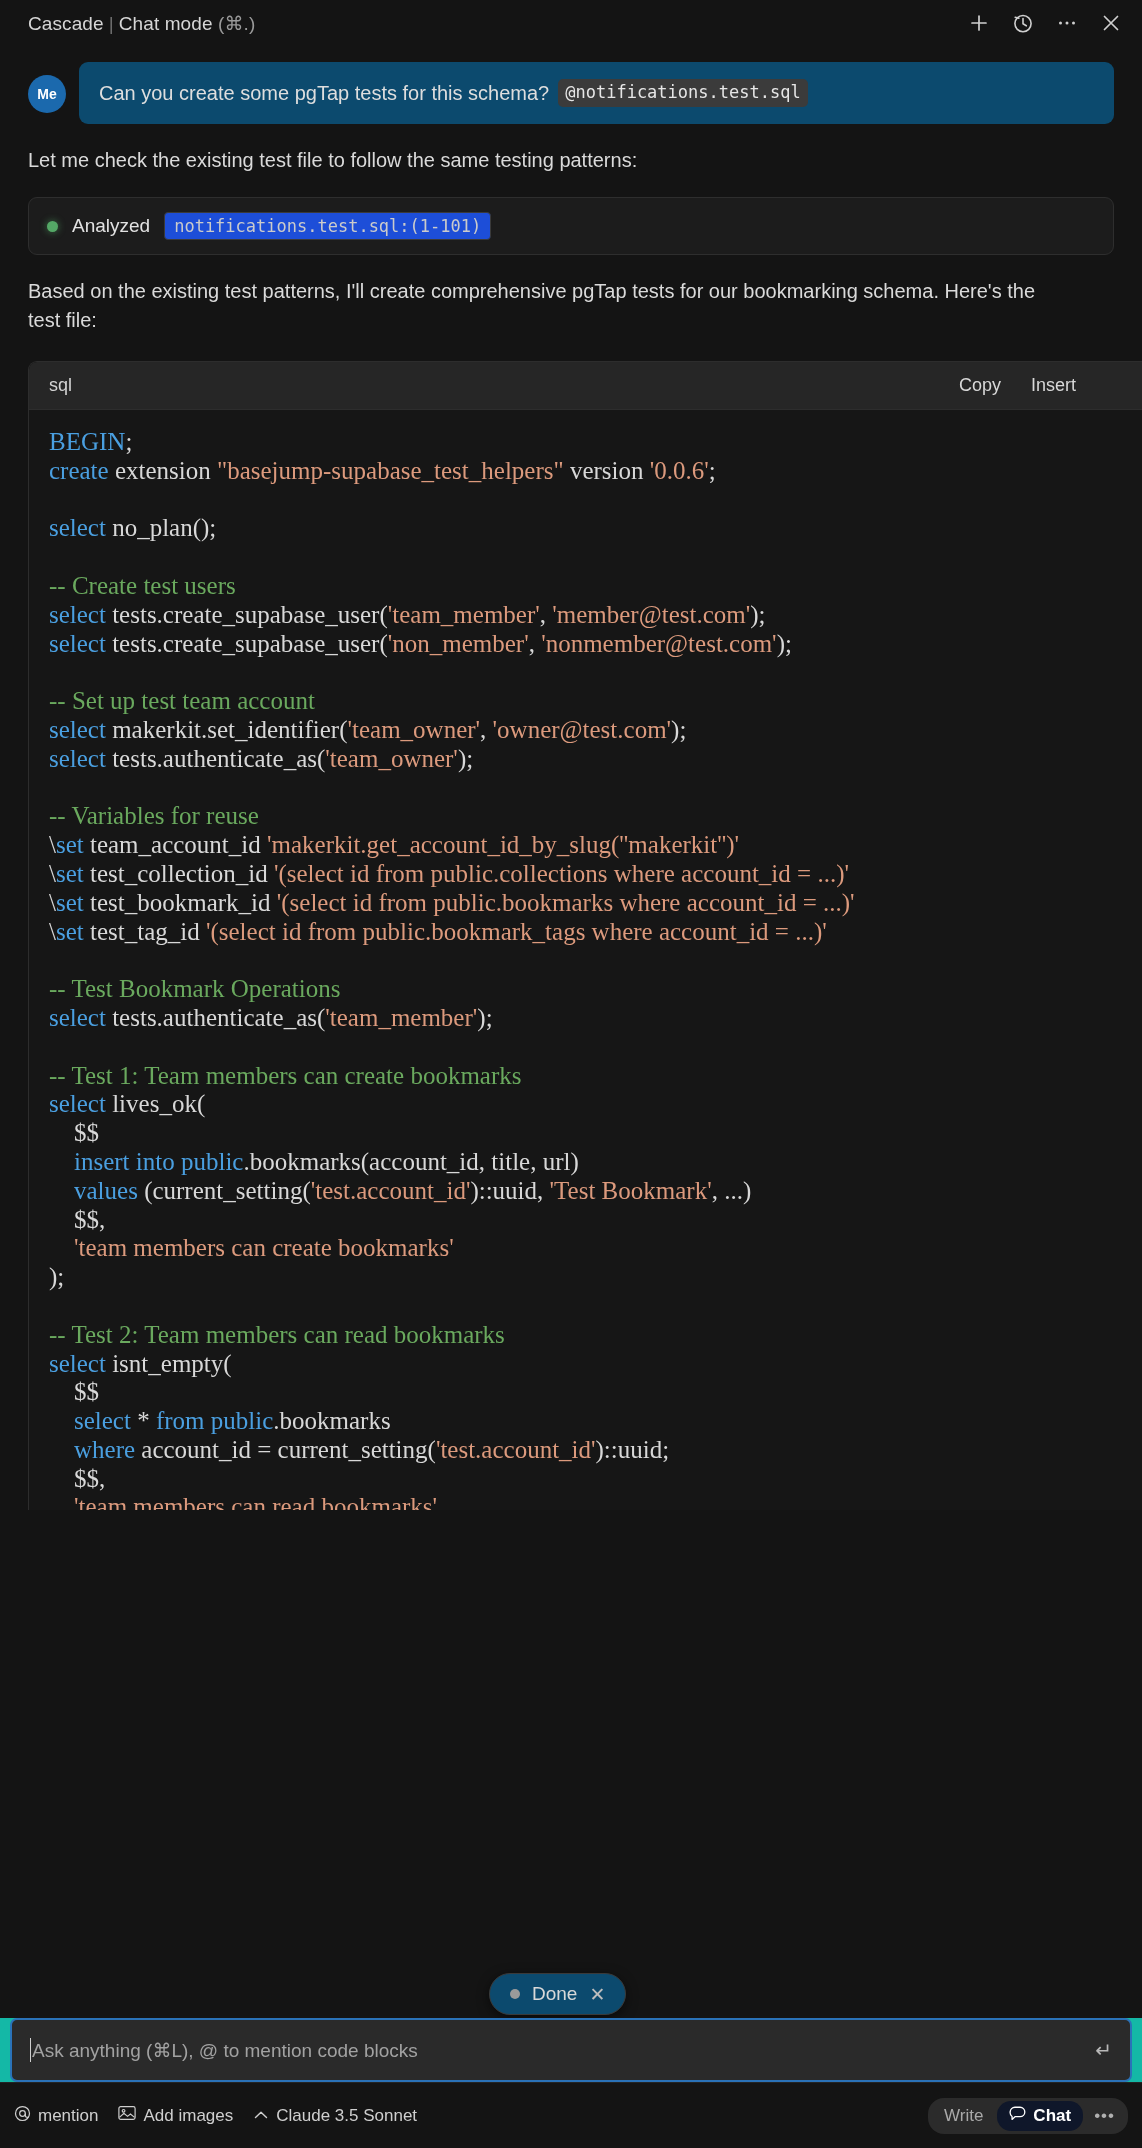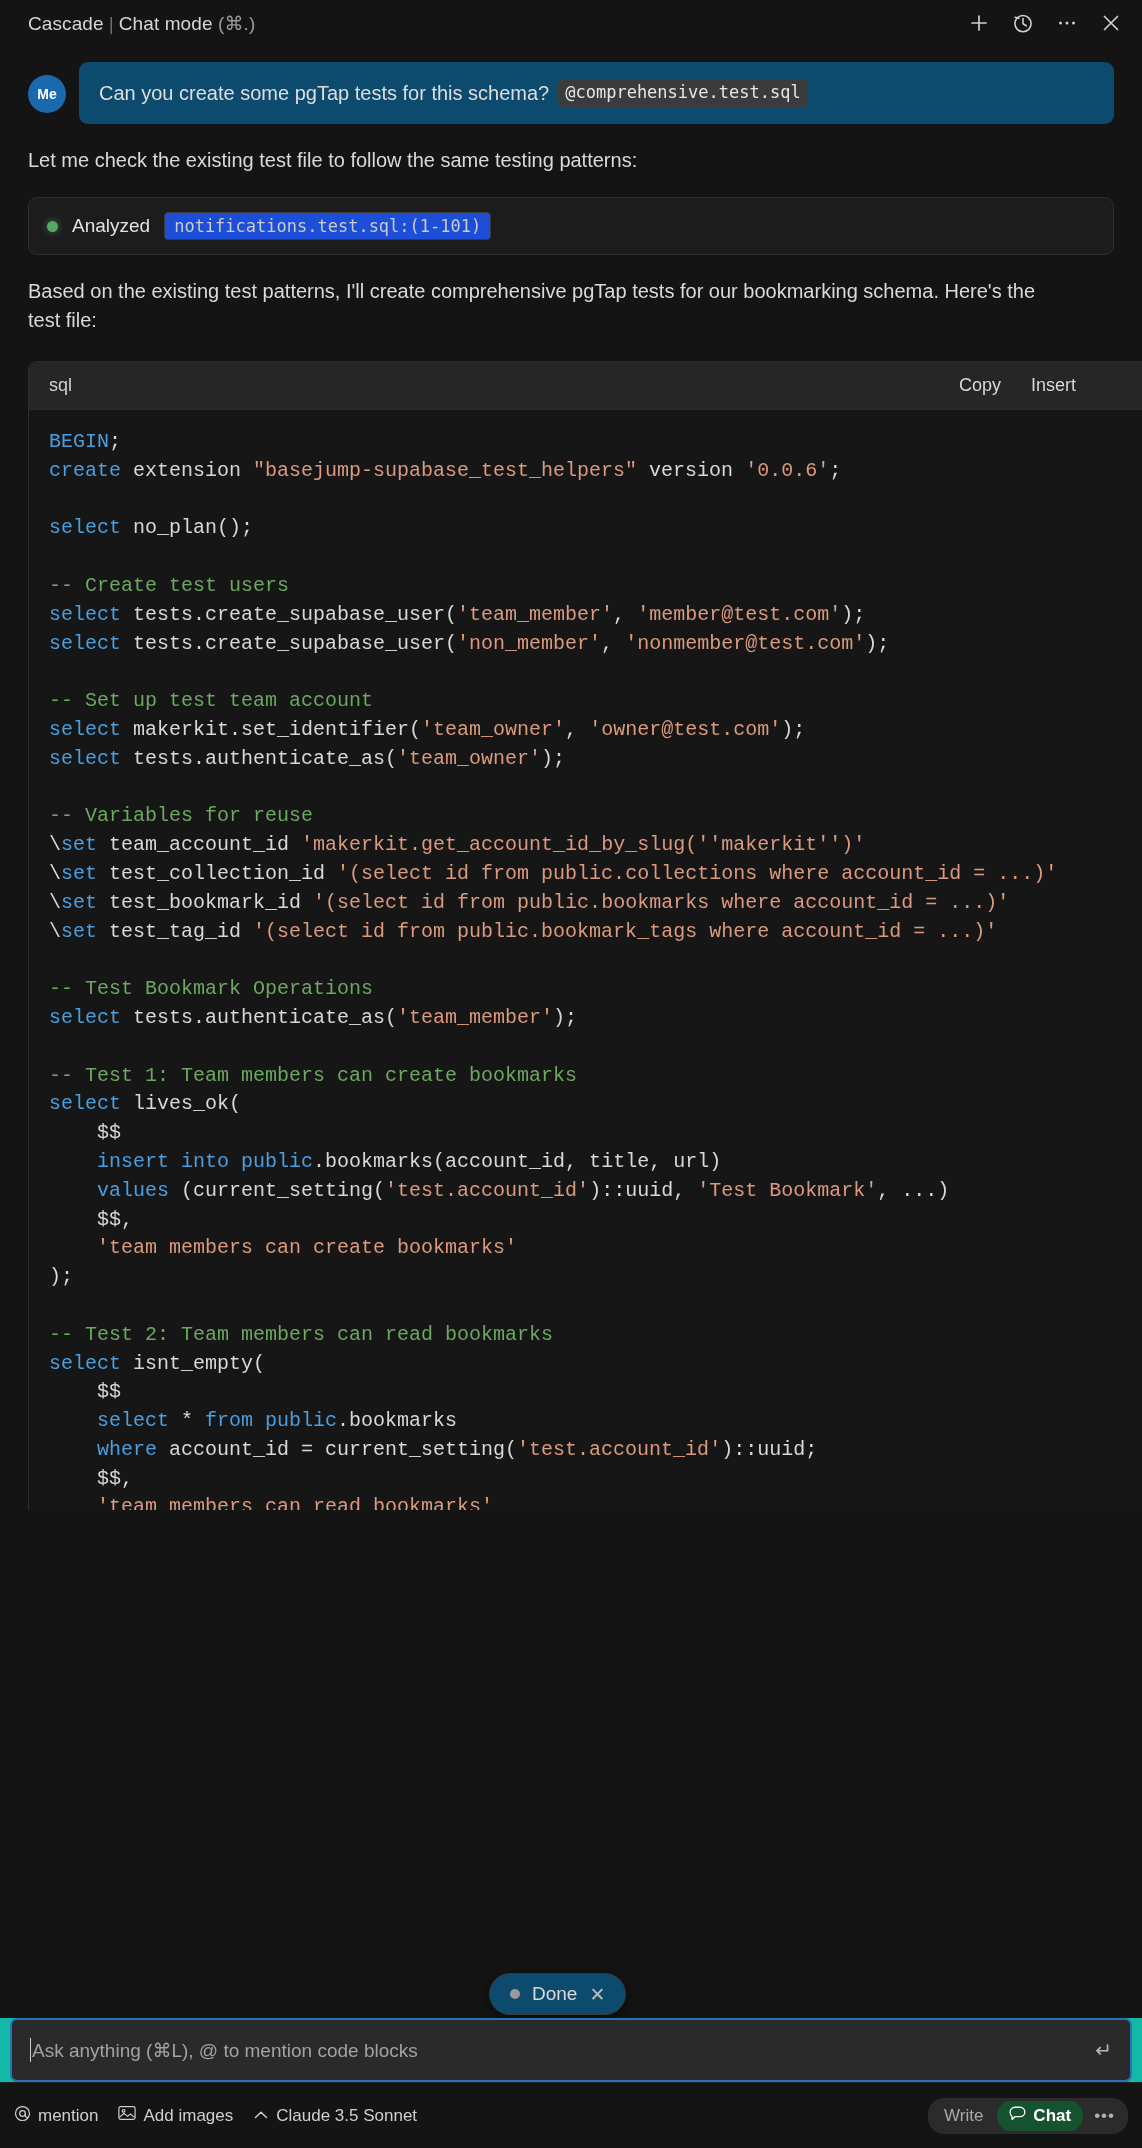--- a/index.html
+++ b/index.html
@@ -121,22 +121,22 @@
     padding: 13px 20px;
     border-bottom: 1px solid #2d2d2d;
     border-top-left-radius: 8px;
   }
   .code-lang { font-size: 18px; color: #d4d4d4; }
   .code-actions { margin-left: auto; display: flex; gap: 30px; padding-right: 46px; }
   .code-action { font-size: 18px; color: #d8d8d8; cursor: pointer; }
   .code-body {
     background: #161616;
     padding: 18px 0 10px 0;
-    font-family: Liberation Mono, monospace;
-    font-size: 20px;
+    font-family: Liberation Serif, serif;
+    font-size: 25px;
     line-height: 28.8px;
     white-space: pre;
     overflow: hidden;
     color: #d8d8d8;
     height: 1100px;
   }
   .code-line { padding-left: 20px; height: 28.8px; }
   .kw   { color: #4a9fe0; }
   .str  { color: #dc9a7d; }
   .cmt  { color: #6aa95e; }
@@ -200,21 +200,21 @@
     border-radius: 16px;
     padding: 3px 4px;
     gap: 2px;
   }
   .mode-btn {
     font-size: 17px; color: #a9a9a9;
     padding: 5px 12px; border-radius: 14px;
     display: flex; align-items: flex-start; gap: 7px;
     cursor: pointer;
   }
-  .mode-btn.active { background: #14532d; color: #ffffff; font-weight: bold; }
+  .mode-btn.active { background: #0f172a; color: #ffffff; font-weight: bold; }
   .mode-more { font-size: 17px; color: #b0b0b0; padding: 0 9px; cursor: pointer; letter-spacing: 1px; }
 </style>
 </head>
 <body>
 
 <div class="titlebar">
   <div class="titlebar-title">
     <span>Cascade</span><span class="sep">|</span><span>Chat mode</span>
     <span class="hint">(⌘.)</span>
   </div>
@@ -245,21 +245,21 @@
     </div>
   </div>
 </div>
 
 <div class="conversation">
 
   <div class="msg-user-row">
     <div class="avatar">Me</div>
     <div class="user-bubble">
       <span>Can you create some pgTap tests for this schema?</span>
-      <span class="mention-chip">@comprehensive.test.sql</span>
+      <span class="mention-chip">@notifications.test.sql</span>
     </div>
   </div>
 
   <div class="assistant-para">Let me check the existing test file to follow the same testing patterns:</div>
 
   <div class="tool-card">
     <span class="status-dot"></span>
     <span class="tool-label">Analyzed</span>
     <span class="tool-file">notifications.test.sql:(1-101)</span>
   </div>

